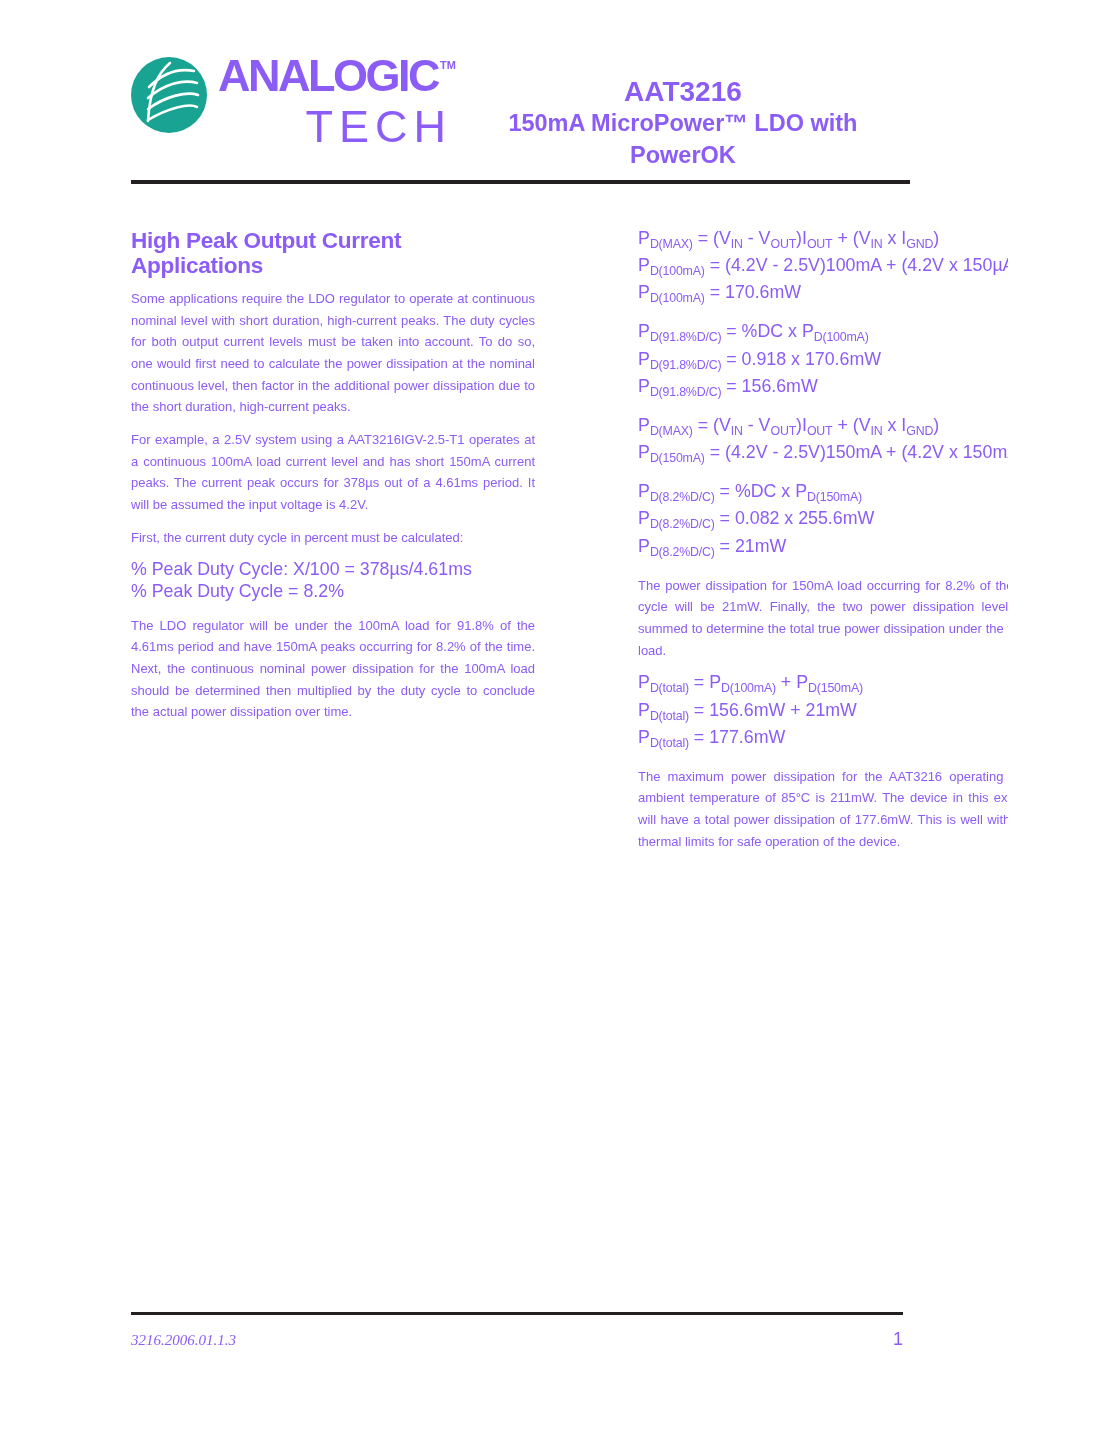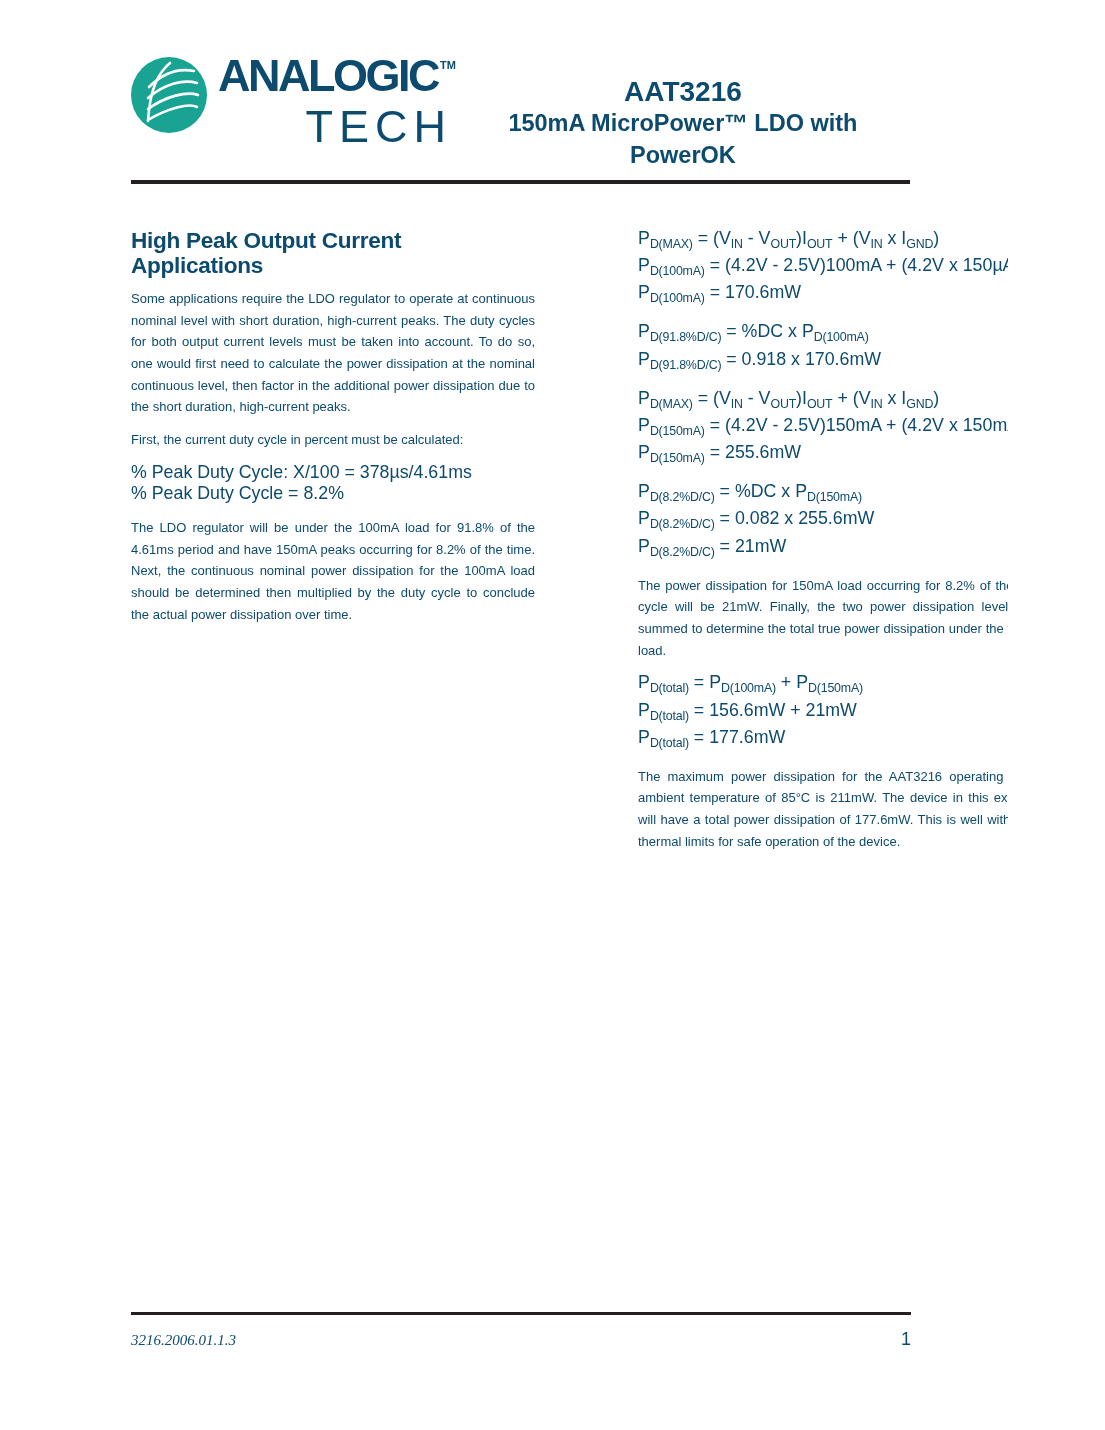--- a/index.html
+++ b/index.html
@@ -1,21 +1,21 @@
 <!DOCTYPE html>
 <html lang="en"><head>
 <meta charset="utf-8">
 <style>
   html,body { margin:0; padding:0; background:#ffffff; }
   .page {
     position:relative;
     width:1008px;
     height:1430px;
     background:#ffffff;
-    color:#0c4a6e;
+    color:#8b5cf6;
     font-family:"Liberation Sans", sans-serif;
     overflow:hidden;
   }
   
   header {
     display:flex;
     justify-content:space-between;
     align-items:flex-start;
     padding:55px 98px 0 131px;
   }
@@ -56,21 +56,21 @@
   p {
     font-size:13px; line-height:21.65px;
     text-align:justify;
     margin:0 0 11px 0;
   }
   .eq-block { margin:0 0 12px 0; }
   .eq-line { font-size:17.8px; line-height:21.65px; white-space:nowrap; }
   .sub { font-size:12.4px; vertical-align:-3.5px; letter-spacing:-0.2px; }
 
   
-  footer { position:absolute; left:131px; right:97px; top:1312px; }
+  footer { position:absolute; left:131px; right:105px; top:1312px; }
   .footer-rule { height:3px; background:#231f20; }
   .footer-row {
     display:flex; justify-content:space-between; align-items:baseline;
     margin-top:14px;
   }
   .doc-number {
     font-family:"Liberation Serif", serif;
     font-style:italic;
     font-size:15px;
   }
@@ -104,42 +104,43 @@
     </div>
   </header>
 
   <div class="header-rule"></div>
 
   <main class="columns">
 
     <section class="col left">
       <h2>High Peak Output Current Applications</h2>
       <p>Some applications require the LDO regulator to operate at continuous nominal level with short duration, high-current peaks.  The duty cycles for both output current levels must be taken into account.  To do so, one would first need to calculate the power dissipation at the nominal continuous level, then factor in the additional power dissipation due to the short duration, high-current peaks.</p>
+      <p>For example, a 2.5V system using a AAT3216IGV-2.5-T1 operates at a continuous 100mA load current level and has short 150mA current peaks.  The current peak occurs for 378µs out of a 4.61ms period.  It will be assumed the input voltage is 4.2V.</p>
       <p>First, the current duty cycle in percent must be calculated:</p>
       <div class="eq-block">
         <div class="eq-line">% Peak Duty Cycle: X/100 = 378µs/4.61ms</div>
         <div class="eq-line">% Peak Duty Cycle = 8.2%</div>
       </div>
       <p>The LDO regulator will be under the 100mA load for 91.8% of the 4.61ms period and have 150mA peaks occurring for 8.2% of the time.  Next, the continuous nominal power dissipation for the 100mA load should be determined then multiplied by the duty cycle to conclude the actual power dissipation over time.</p>
     </section>
 
     <section class="col right">
       <div class="eq-block">
         <div class="eq-line">P<span class="sub">D(MAX)</span> = (V<span class="sub">IN</span> - V<span class="sub">OUT</span>)I<span class="sub">OUT</span> + (V<span class="sub">IN</span> x I<span class="sub">GND</span>)</div>
         <div class="eq-line">P<span class="sub">D(100mA)</span> = (4.2V - 2.5V)100mA + (4.2V x 150µA)</div>
         <div class="eq-line">P<span class="sub">D(100mA)</span> = 170.6mW</div>
       </div>
       <div class="eq-block">
         <div class="eq-line">P<span class="sub">D(91.8%D/C)</span> = %DC x P<span class="sub">D(100mA)</span></div>
         <div class="eq-line">P<span class="sub">D(91.8%D/C)</span> = 0.918 x 170.6mW</div>
+        <div class="eq-line">P<span class="sub">D(91.8%D/C)</span> = 156.6mW</div>
       </div>
       <div class="eq-block">
         <div class="eq-line">P<span class="sub">D(MAX)</span> = (V<span class="sub">IN</span> - V<span class="sub">OUT</span>)I<span class="sub">OUT</span> + (V<span class="sub">IN</span> x I<span class="sub">GND</span>)</div>
         <div class="eq-line">P<span class="sub">D(150mA)</span> = (4.2V - 2.5V)150mA + (4.2V x 150mA)</div>
-        <div class="eq-line">P<span class="sub">D(150mA)</span> = 255.6mW</div>
       </div>
       <div class="eq-block">
         <div class="eq-line">P<span class="sub">D(8.2%D/C)</span> = %DC x P<span class="sub">D(150mA)</span></div>
         <div class="eq-line">P<span class="sub">D(8.2%D/C)</span> = 0.082 x 255.6mW</div>
         <div class="eq-line">P<span class="sub">D(8.2%D/C)</span> = 21mW</div>
       </div>
       <p>The power dissipation for 150mA load occurring for 8.2% of the duty cycle will be 21mW.  Finally, the two power dissipation levels can summed to determine the total true power dissipation under the varied load.</p>
       <div class="eq-block">
         <div class="eq-line">P<span class="sub">D(total)</span> = P<span class="sub">D(100mA)</span> + P<span class="sub">D(150mA)</span></div>
         <div class="eq-line">P<span class="sub">D(total)</span> = 156.6mW + 21mW</div>

